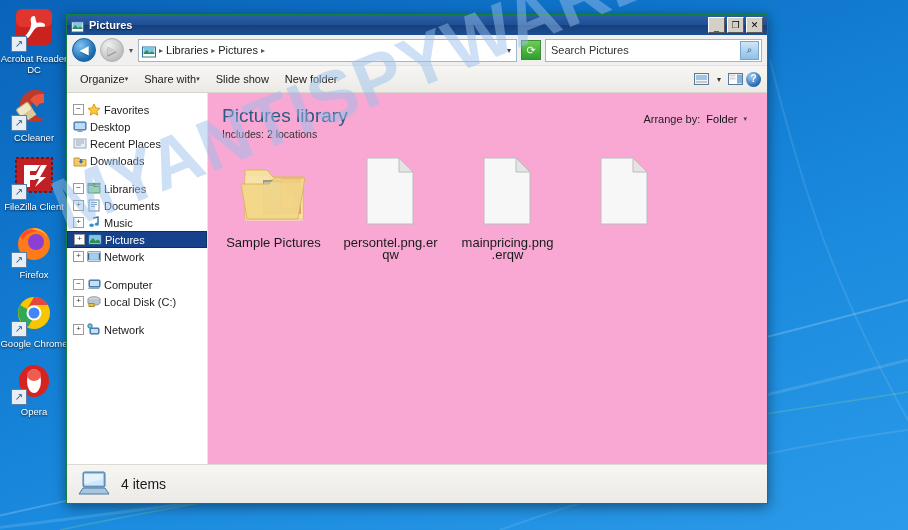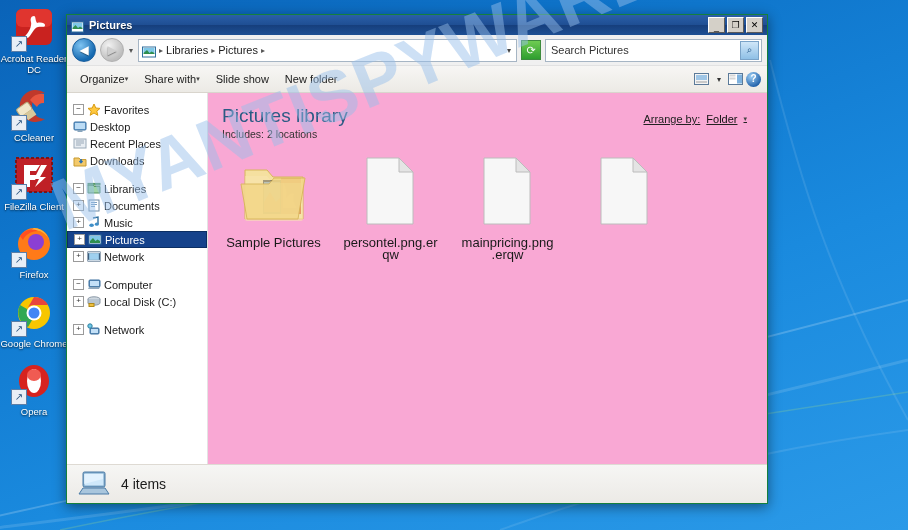--- a/index.html
+++ b/index.html
@@ -127,21 +127,21 @@
     font-size:8px;line-height:7px;text-align:center;color:#333;
   }
   .tico{width:14px;height:13px;flex:none;}
   .tgap{height:11px;}
   .indent{}
 
   .content{flex:1;position:relative;overflow:hidden;background:#f9a8d4;}
   .lib-head{padding:12px 12px 0 14px;display:flex;align-items:flex-start;}
   .lib-title{font-size:19px;color:#2b5b84;font-weight:normal;line-height:22px;}
   .lib-sub{font-size:10.5px;color:#333;margin-top:1px;}
-  .arrange{margin-left:auto;display:flex;align-items:center;gap:6px;font-size:11px;color:#222;padding-top:8px;padding-right:8px;text-decoration:underline;}
+  .arrange{margin-left:auto;display:flex;align-items:center;gap:6px;font-size:11px;color:#222;padding-top:8px;padding-right:8px;}
   .arrange .val{color:#111;}
   .arrange .c{font-size:7px;color:#444;}
 
   .files{display:flex;padding:14px 0 0 18px;gap:22px;}
   .fitem{width:95px;text-align:center;}
   .fitem .ic{height:80px;display:flex;align-items:flex-start;justify-content:center;}
   .fitem .nm{
     font-size:13px;color:#1a1a1a;line-height:12px;margin-top:3px;
     word-wrap:break-word;overflow-wrap:anywhere;
   }

